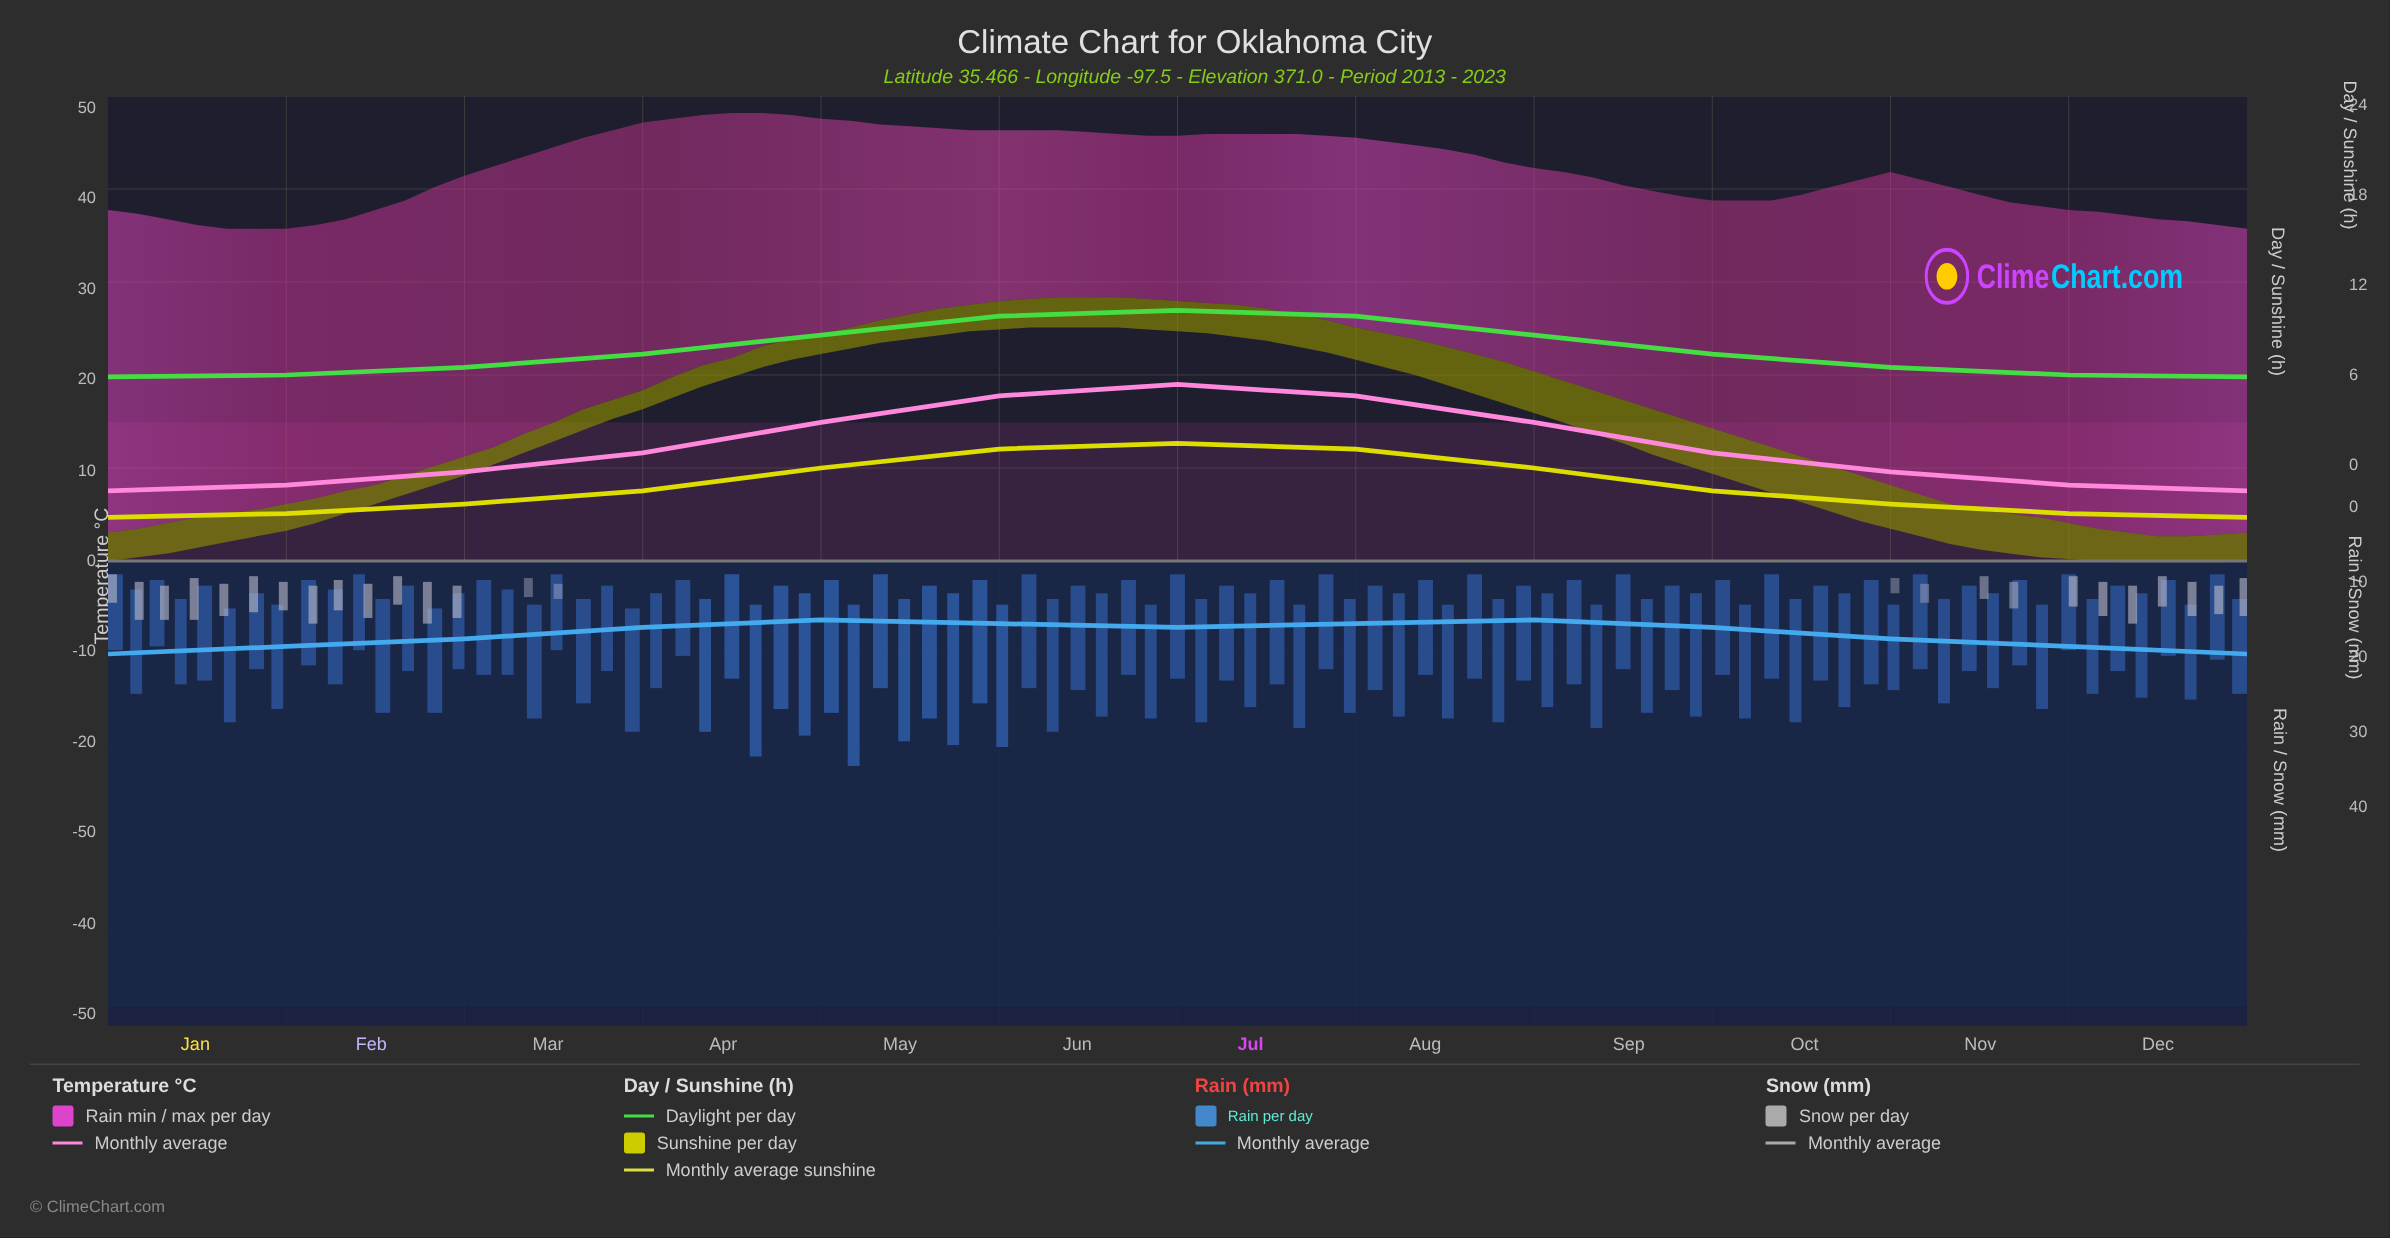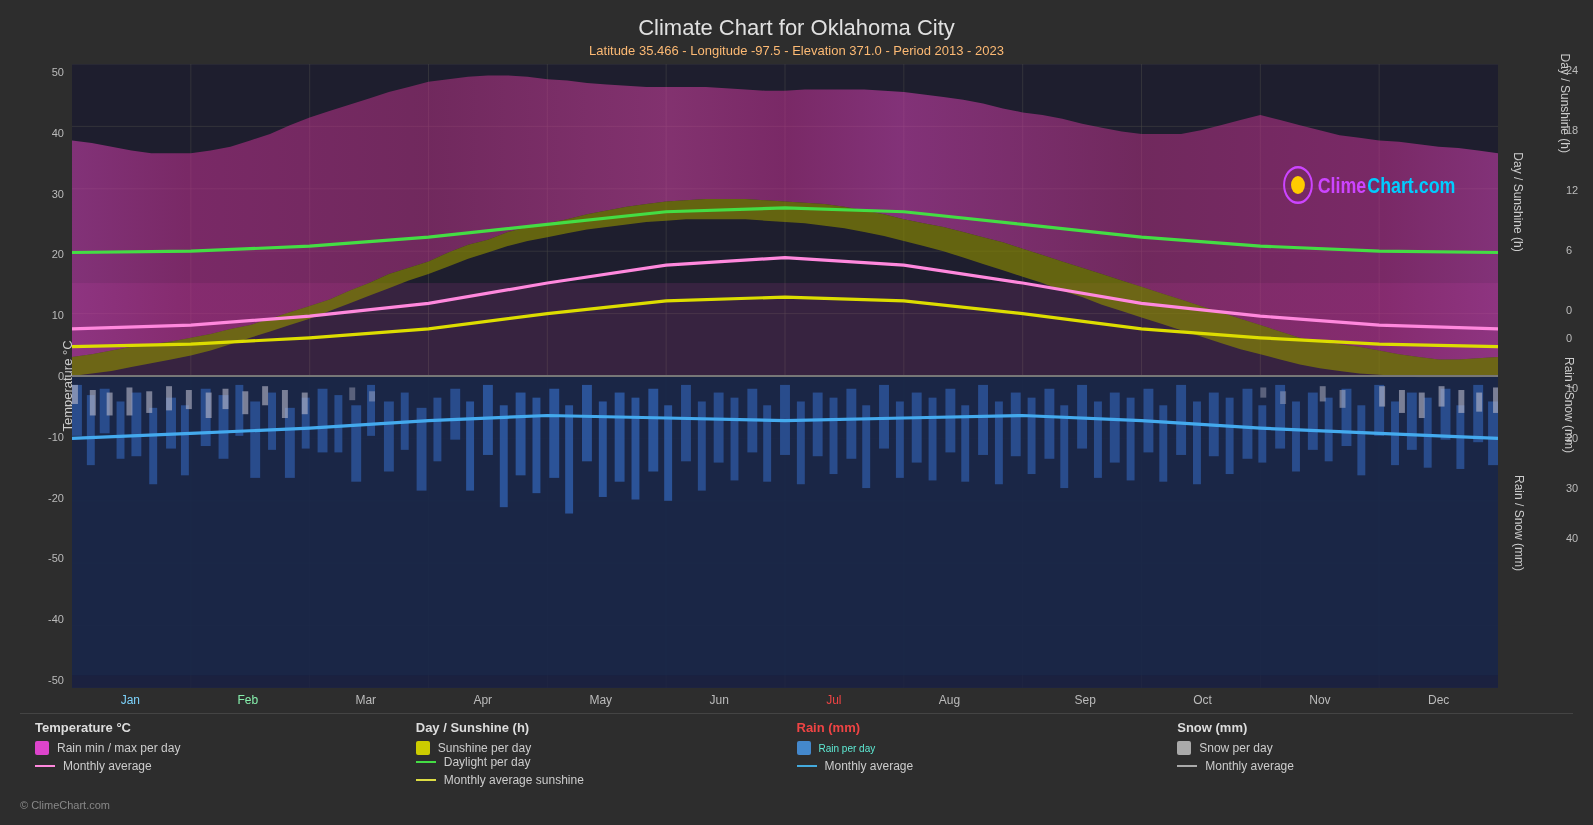--- a/index.html
+++ b/index.html
@@ -22,23 +22,24 @@
     .title-area {
       text-align: center;
       padding: 5px 0 2px 0;
     }
     .chart-title {
       color: #e0e0e0;
       font-size: 22px;
       font-weight: normal;
     }
     .chart-subtitle {
-      color: #fdba74;
+      color: #84cc16;
       font-size: 13px;
       margin-top: 2px;
+      font-style: italic;
     }
     .legend-item {
       display: flex;
       align-items: center;
       gap: 8px;
       font-size: 12px;
       color: #ccc;
     }
   </style>
 </head>
@@ -349,27 +350,27 @@
 
         <div style="position:absolute;right:-68px;top:80px;transform:rotate(90deg);transform-origin:right center;">
           <span style="color:#ccc;font-size:12px;white-space:nowrap;">Day / Sunshine (h)</span>
         </div>
         <div style="position:absolute;right:-72px;top:380px;transform:rotate(90deg);transform-origin:right center;">
           <span style="color:#ccc;font-size:12px;white-space:nowrap;">Rain / Snow (mm)</span>
         </div>
       </div>
 
       <div style="display:flex;justify-content:space-around;padding:5px 0 0 0;">
-        <span style="color:#7dd3fc;font-size:12px;">Jan</span>
-        <span style="color:#86efac;font-size:12px;">Feb</span>
+        <span style="color:#fde047;font-size:12px;">Jan</span>
+        <span style="color:#c4b5fd;font-size:12px;">Feb</span>
         <span style="color:#bbb;font-size:12px;">Mar</span>
         <span style="color:#bbb;font-size:12px;">Apr</span>
         <span style="color:#bbb;font-size:12px;">May</span>
         <span style="color:#bbb;font-size:12px;">Jun</span>
-        <span style="color:#ef4444;font-size:12px;">Jul</span>
+        <span style="color:#d946ef;font-size:12px;font-weight:bold;">Jul</span>
         <span style="color:#bbb;font-size:12px;">Aug</span>
         <span style="color:#bbb;font-size:12px;margin-left:17px;">Sep</span>
         <span style="color:#bbb;font-size:12px;">Oct</span>
         <span style="color:#bbb;font-size:12px;">Nov</span>
         <span style="color:#bbb;font-size:12px;">Dec</span>
       </div>
     </div>
 
     <div style="width:75px;position:relative;">
       <div style="position:absolute;right:5px;top:20%;transform:rotate(90deg);transform-origin:center;white-space:nowrap;">
@@ -390,27 +391,27 @@
         <span style="font-size:12px;color:#ccc;">Rain min / max per day</span>
       </div>
       <div class="legend-item" style="margin-top:4px;">
         <div style="width:20px;height:2px;background:#ff88dd;"></div>
         <span style="font-size:12px;color:#ccc;">Monthly average</span>
       </div>
     </div>
 
     <div style="flex:1;">
       <div style="color:#ddd;font-size:13px;font-weight:bold;margin-bottom:6px;">Day / Sunshine (h)</div>
+      <div class="legend-item">
+        <div style="width:20px;height:2px;background:#44dd44;"></div>
+        <span style="font-size:12px;color:#ccc;">Daylight per day</span>
+      </div>
       <div class="legend-item" style="margin-top:4px;">
         <div style="width:14px;height:14px;background:#cccc00;border-radius:2px;"></div>
         <span style="font-size:12px;color:#ccc;">Sunshine per day</span>
-      </div>
-      <div class="legend-item">
-        <div style="width:20px;height:2px;background:#44dd44;"></div>
-        <span style="font-size:12px;color:#ccc;">Daylight per day</span>
       </div>
       <div class="legend-item" style="margin-top:4px;">
         <div style="width:20px;height:2px;background:#dddd44;"></div>
         <span style="font-size:12px;color:#ccc;">Monthly average sunshine</span>
       </div>
     </div>
 
     <div style="flex:1;">
       <div style="color:#ef4444;font-size:13px;font-weight:bold;margin-bottom:6px;">Rain (mm)</div>
       <div class="legend-item">

